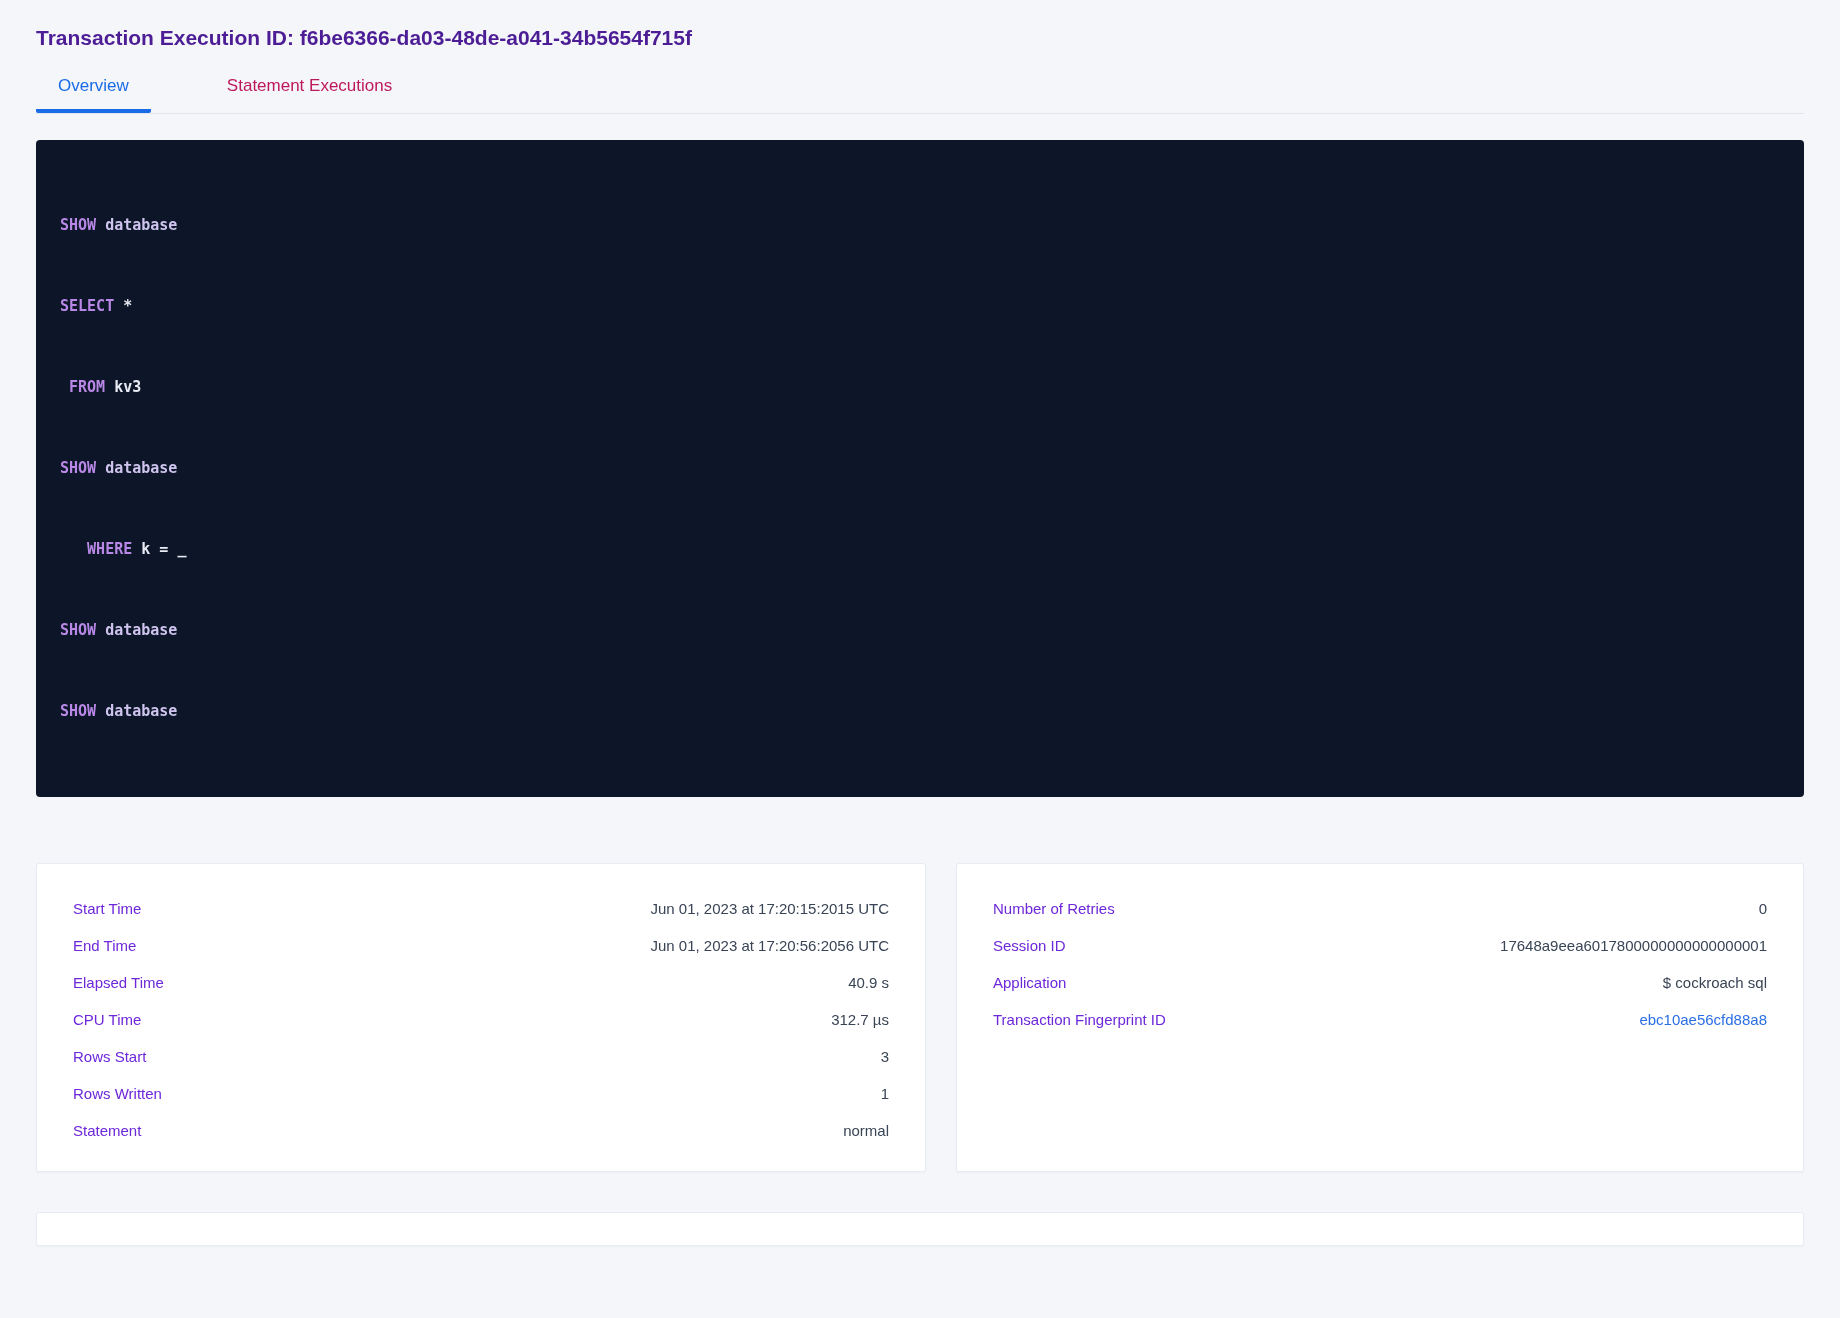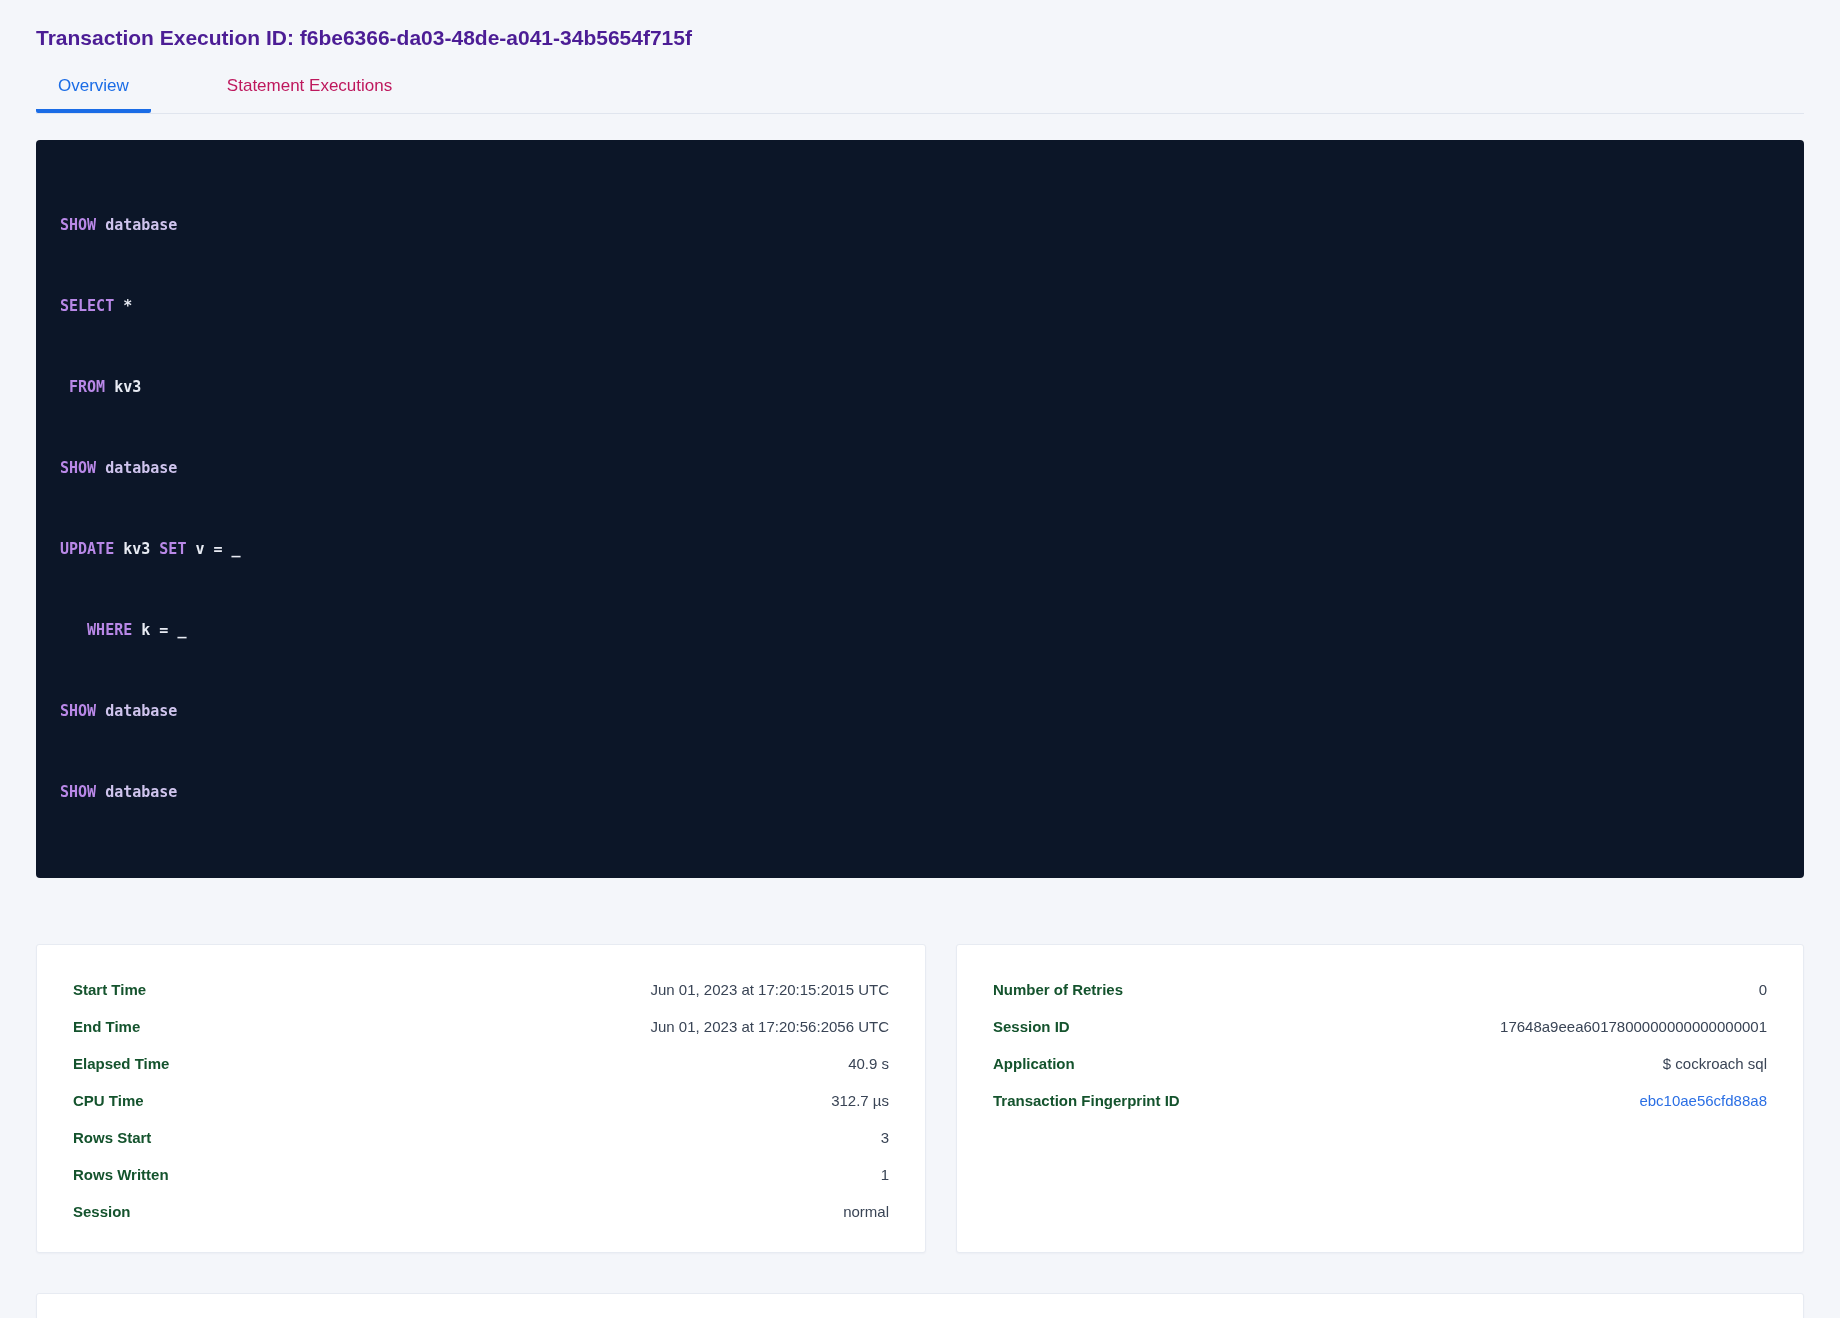--- a/index.html
+++ b/index.html
@@ -37,21 +37,21 @@
     border: 1px solid #e7ebf2;
     border-radius: 3px;
     box-shadow: 0 1px 2px rgba(50,60,90,0.04);
   }
 
   .cards { display: flex; gap: 30px; margin-top: 66px; }
   .card.summary { padding: 26px 36px 22px; }
   .card.summary.left { flex: 0 0 890px; }
   .card.summary.right { flex: 1; }
   .kv-row { display: flex; justify-content: space-between; align-items: baseline; padding: 10px 0; font-size: 15px; }
-  .kv-label { font-weight: 700; color: #14532d; }
+  .kv-label { font-weight: 400; color: #6d28d9; }
   .kv-value { color: #394455; text-align: right; }
   a.blue-link, .kv-value.link { color: #2b6fe4; text-decoration: none; cursor: pointer; }
 
   .card.insights { margin-top: 40px; padding: 22px 48px 10px 43px; }
 </style>
 </head>
 <body>
 
 <div class="page">
 
@@ -60,21 +60,20 @@
   <div class="tabs">
     <div class="tab active">Overview</div>
     <div class="tab">Statement Executions</div>
   </div>
 
   <div class="codebox">
     <div class="codeline"><span class="kw">SHOW</span><span class="db"> database</span></div>
     <div class="codeline"><span class="kw">SELECT</span><span class="pl"> *</span></div>
     <div class="codeline"><span class="kw"> FROM</span><span class="pl"> kv3</span></div>
     <div class="codeline"><span class="kw">SHOW</span><span class="db"> database</span></div>
-    <div class="codeline"><span class="kw">UPDATE</span><span class="pl"> kv3</span><span class="kw"> SET</span><span class="pl"> v = _</span></div>
     <div class="codeline"><span class="kw">   WHERE</span><span class="pl"> k = _</span></div>
     <div class="codeline"><span class="kw">SHOW</span><span class="db"> database</span></div>
     <div class="codeline"><span class="kw">SHOW</span><span class="db"> database</span></div>
   </div>
 
   <div class="cards">
     <div class="card summary left">
       <div class="kv-row">
         <span class="kv-label">Start Time</span>
         <span class="kv-value">Jun 01, 2023 at 17:20:15:2015 UTC</span>
@@ -93,21 +92,21 @@
       </div>
       <div class="kv-row">
         <span class="kv-label">Rows Start</span>
         <span class="kv-value">3</span>
       </div>
       <div class="kv-row">
         <span class="kv-label">Rows Written</span>
         <span class="kv-value">1</span>
       </div>
       <div class="kv-row">
-        <span class="kv-label">Session</span>
+        <span class="kv-label">Statement</span>
         <span class="kv-value">normal</span>
       </div>
     </div>
 
     <div class="card summary right">
       <div class="kv-row">
         <span class="kv-label">Number of Retries</span>
         <span class="kv-value">0</span>
       </div>
       <div class="kv-row">

